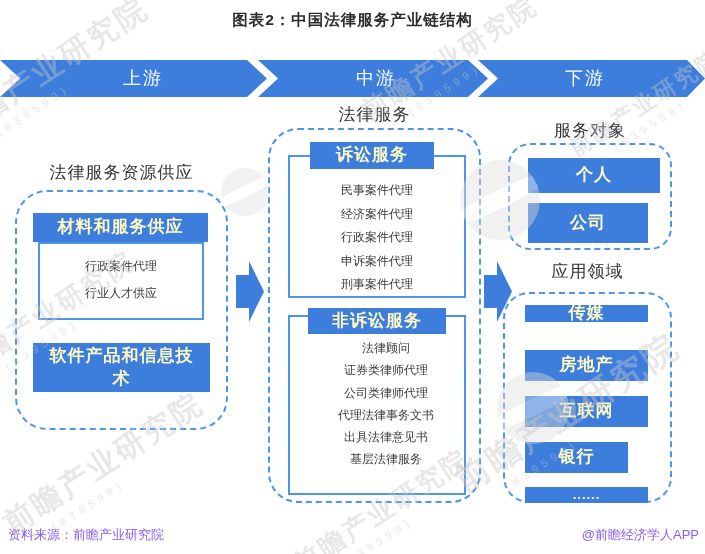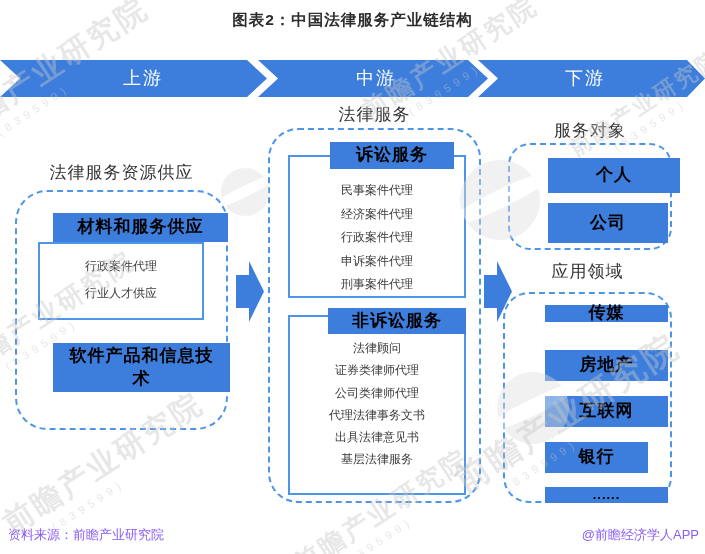--- a/index.html
+++ b/index.html
@@ -20,23 +20,23 @@
     top:60px;height:37px;line-height:37px;text-align:center;
     color:#fff;font-size:18px;font-weight:normal;letter-spacing:2px;z-index:3;
   }
   .col-heading{
     text-align:center;font-size:17px;color:#333;letter-spacing:1px;z-index:3;
   }
   .dashed{
     border:2px dashed var(--dash);background:transparent;z-index:1;
   }
   .blue-box{
-    background:var(--blue);color:#000000;font-weight:bold;font-size:17px;
+    background:var(--blue);color:#fef9c3;font-weight:bold;font-size:17px;
     display:flex;align-items:center;justify-content:center;text-align:center;
-    letter-spacing:1px;z-index:3;line-height:1.35;margin-left:20px;
+    letter-spacing:1px;z-index:3;line-height:1.35;
   }
   .white-box{
     background:#fff;border:2px solid var(--dash);z-index:2;box-sizing:border-box;
   }
   .item-lines{z-index:4;text-align:center;font-size:12px;color:#3a3a3a;}
   .item-lines div{white-space:nowrap;}
   .footer-text{font-size:13px;color:#8b5cf6;z-index:3;}
   svg{display:block;}
   .banner-svg{left:0;top:60px;z-index:2;}
   .flow-arrow{z-index:3;}
@@ -114,21 +114,21 @@
   <div class="abs item-lines" style="left:288px;top:179px;width:178px;line-height:23.5px;">
     <div>民事案件代理</div>
     <div>经济案件代理</div>
     <div>行政案件代理</div>
     <div>申诉案件代理</div>
     <div>刑事案件代理</div>
   </div>
 
   <div class="abs white-box" style="left:288px;top:315px;width:178px;height:180px;"></div>
   <div class="abs blue-box" style="left:308px;top:308px;width:138px;height:26px;">非诉讼服务</div>
-  <div class="abs item-lines" style="left:288px;top:337px;width:178px;line-height:22.3px;">
+  <div class="abs item-lines" style="left:288px;top:337px;width:178px;line-height:22.3px;padding-left:9px;">
     <div>法律顾问</div>
     <div>证券类律师代理</div>
     <div>公司类律师代理</div>
     <div>代理法律事务文书</div>
     <div>出具法律意见书</div>
     <div>基层法律服务</div>
   </div>
 
   <div class="abs blue-box" style="left:528px;top:158px;width:132px;height:35px;">个人</div>
   <div class="abs blue-box" style="left:528px;top:203px;width:120px;height:40px;">公司</div>

